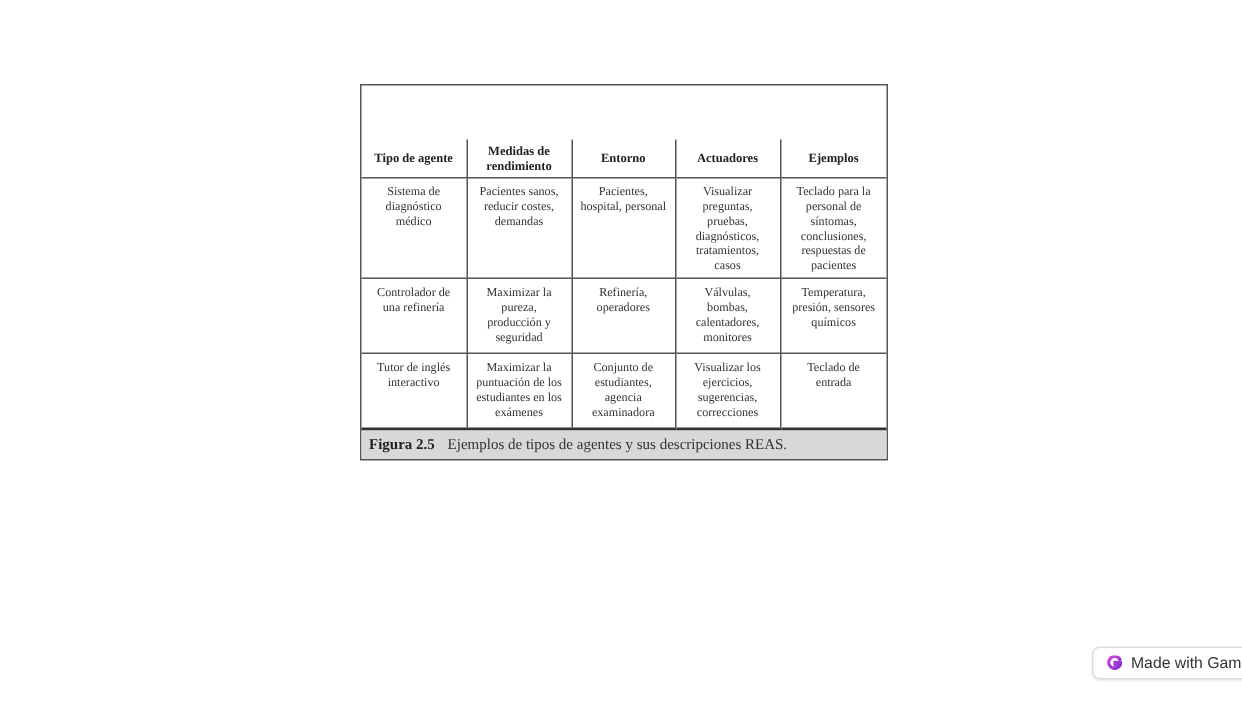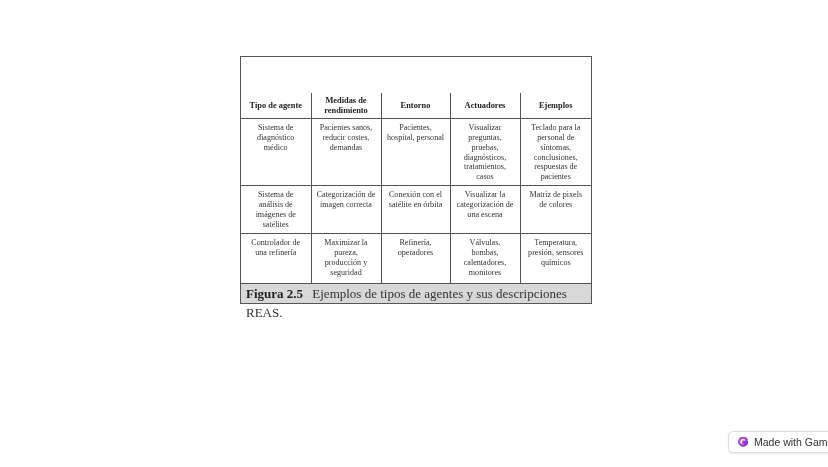--- a/index.html
+++ b/index.html
@@ -26,21 +26,21 @@
   table.reas tr:first-child th { border-top: none; }
   table.reas th:first-child, table.reas td:first-child { border-left: none; }
   table.reas th:last-child, table.reas td:last-child { border-right: none; }
   table.reas th {
     font-weight: bold; text-align: center; vertical-align: middle;
     height: 18px; padding: 3px 3px; color: #222; font-size: 8.4px;
   }
   table.reas tr.last td { border-bottom: 2px solid #333; }
   .caption {
     background: #d8d8d8; height: 19px; padding: 0 5px;
-    font-size: 13px; line-height: 19px; color: #333;
+    font-size: 10px; line-height: 19px; color: #333;
   }
   .caption b { color: #222; margin-right: 6px; }
   .gamma-badge {
     position: absolute; left: 728px; top: 431px; width: 118px; height: 22px;
     border: 1px solid #dcdcdc; border-radius: 5px; background: #fff;
     box-shadow: 0 1px 2px rgba(0,0,0,0.08);
     display: flex; align-items: center; gap: 6px; padding-left: 9px; box-sizing: border-box;
     font-family: "Liberation Sans", sans-serif; font-size: 10.5px; color: #333;
   }
   .gamma-icon { width: 10px; height: 10px; display: inline-block; }
@@ -65,33 +65,33 @@
       <th>Actuadores</th>
       <th>Ejemplos</th>
     </tr>
     <tr style="height:67px">
       <td>Sistema de diagnóstico médico</td>
       <td>Pacientes sanos, reducir costes, demandas</td>
       <td>Pacientes, hospital, personal</td>
       <td>Visualizar preguntas, pruebas, diagnósticos, tratamientos, casos</td>
       <td>Teclado para la personal de síntomas, conclusiones, respuestas de pacientes</td>
     </tr>
-    <tr style="height:48px">
-      <td>Sistema de análisis de imágenes de satélites</td>
-      <td>Categorización de imagen correcta</td>
-      <td>Conexión con el satélite en órbita</td>
-      <td>Visualizar la categorización de una escena</td>
-      <td>Matriz de pixels de colores</td>
-    </tr>
     <tr style="height:50px">
       <td>Controlador de una refinería</td>
       <td>Maximizar la pureza, producción y seguridad</td>
       <td>Refinería, operadores</td>
       <td>Válvulas, bombas, calentadores, monitores</td>
       <td>Temperatura, presión, sensores químicos</td>
+    </tr>
+    <tr class="last" style="height:50px">
+      <td>Tutor de inglés interactivo</td>
+      <td>Maximizar la puntuación de los estudiantes en los exámenes</td>
+      <td>Conjunto de estudiantes, agencia examinadora</td>
+      <td>Visualizar los ejercicios, sugerencias, correcciones</td>
+      <td>Teclado de entrada</td>
     </tr>
   </tbody>
     </table>
   <div class="caption">
     <b>Figura 2.5</b>
     <span>Ejemplos de tipos de agentes y sus descripciones REAS.</span>
   </div>
 </div>
 
 <div class="gamma-badge">

